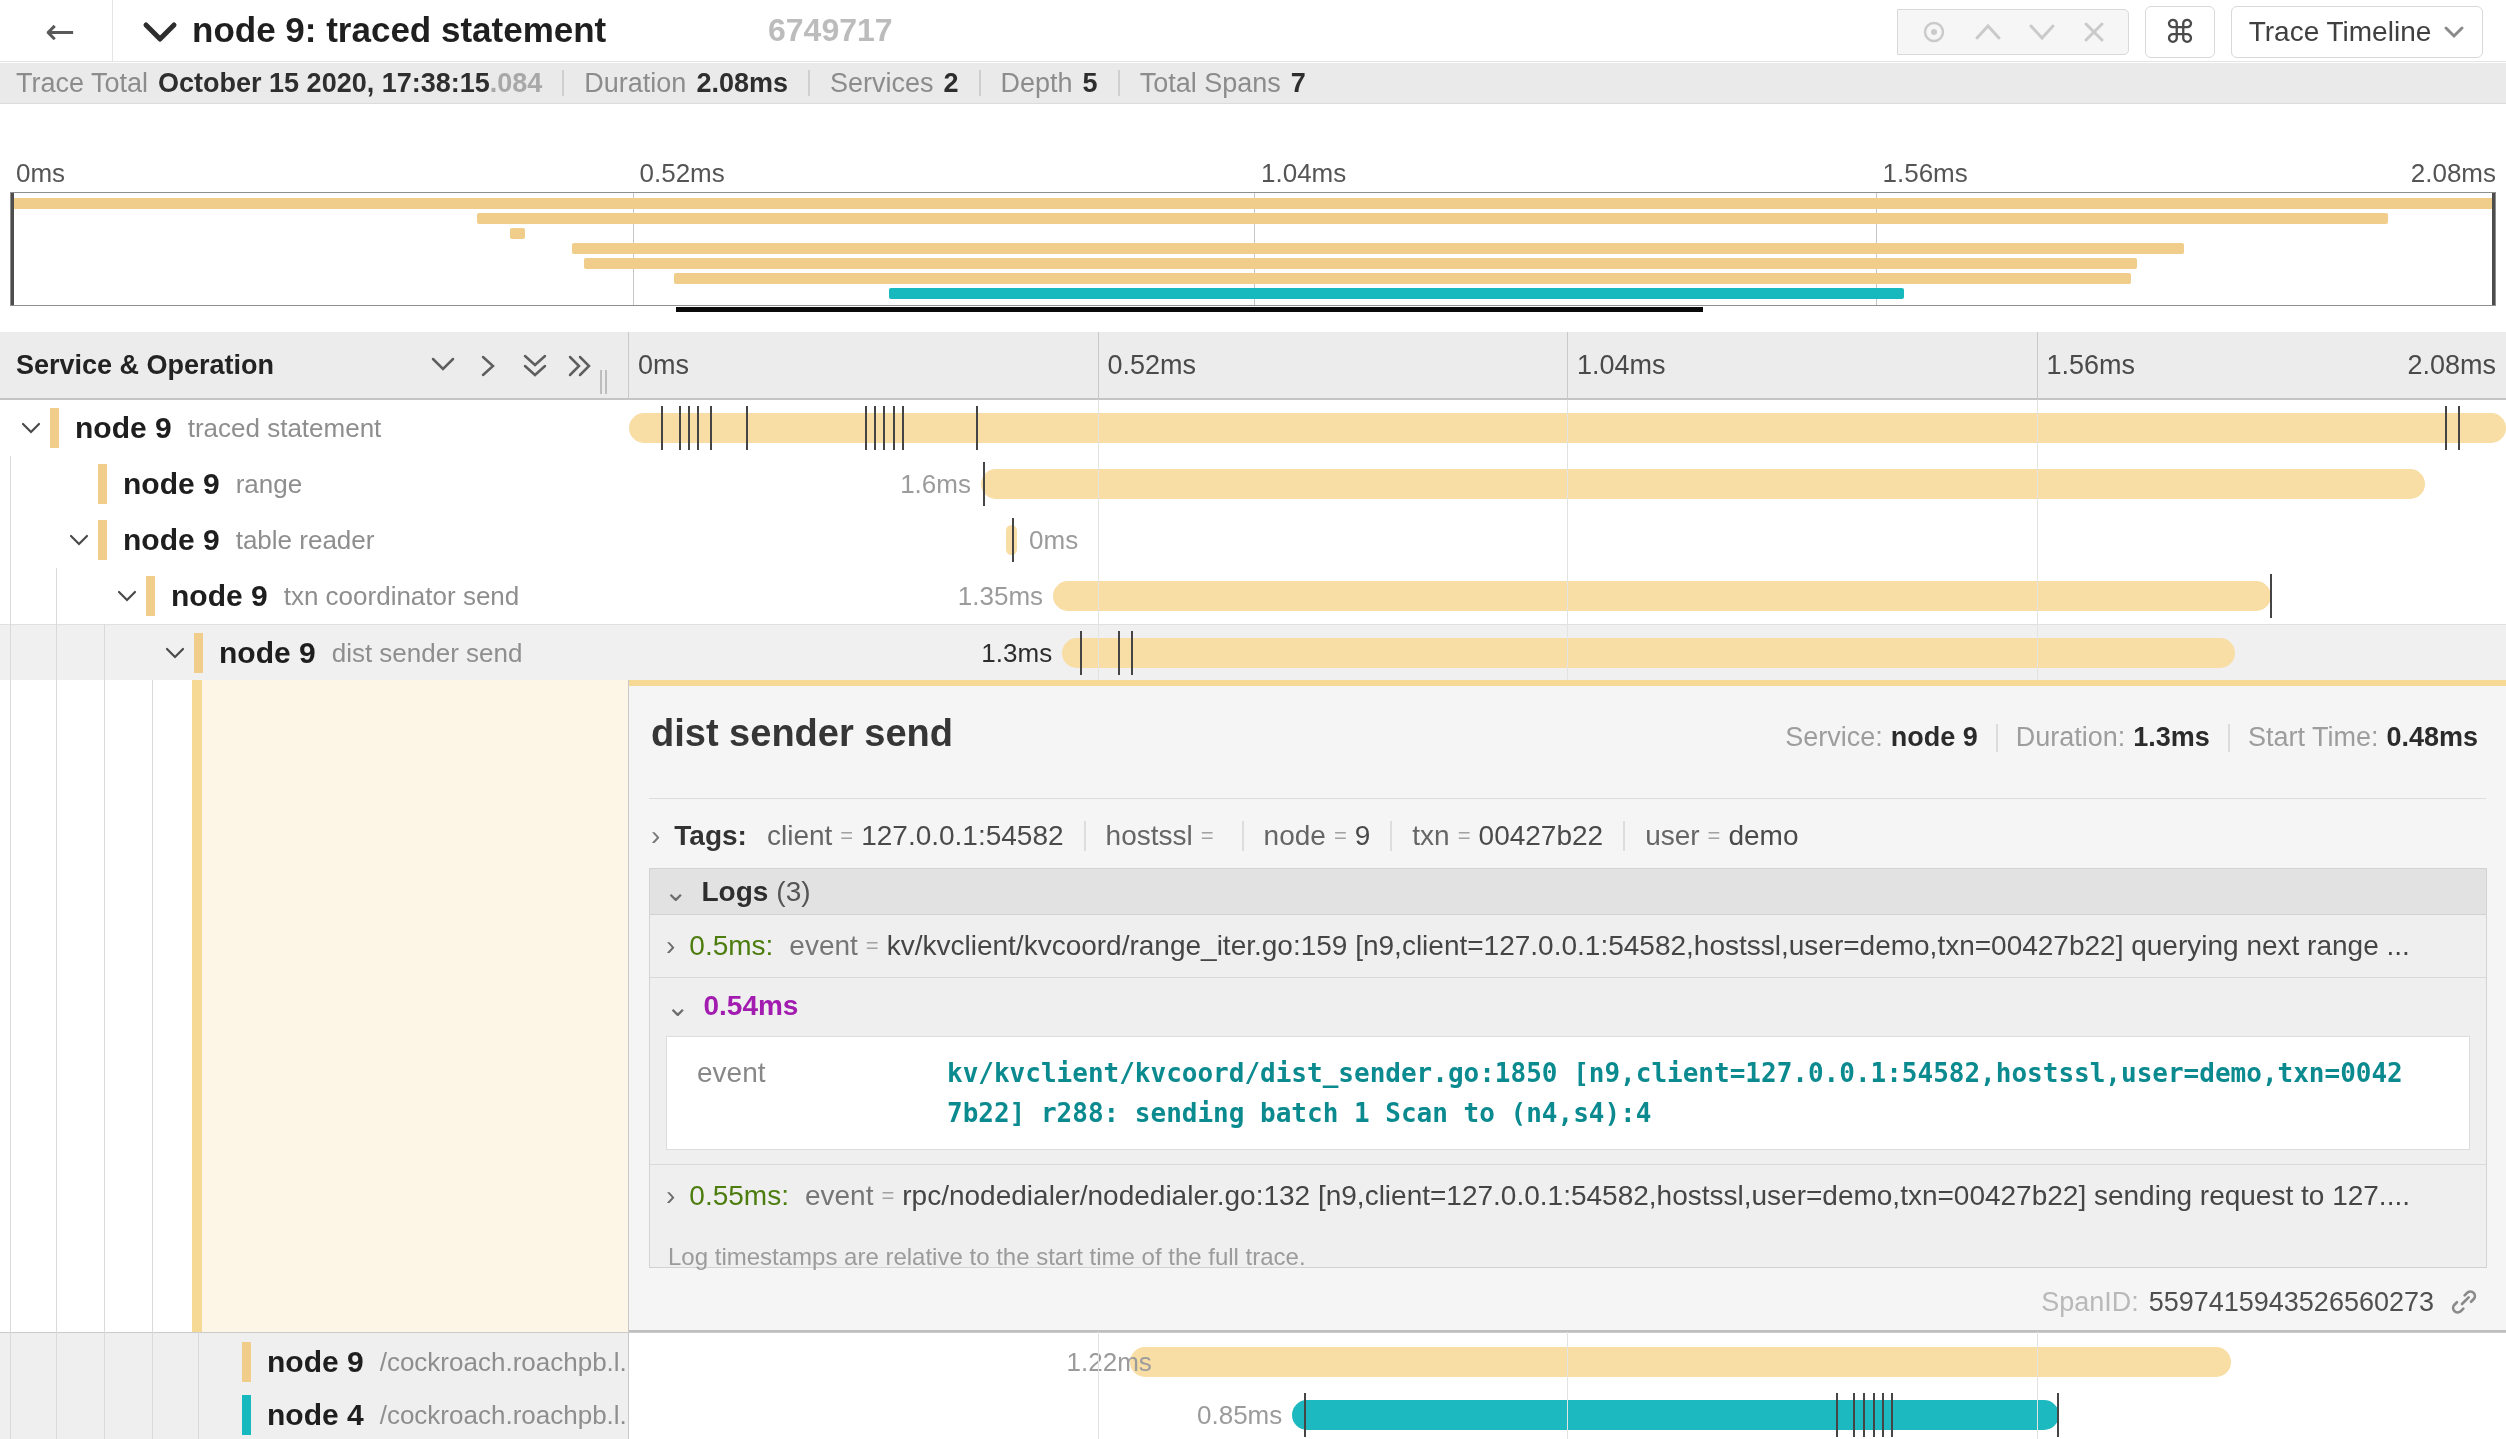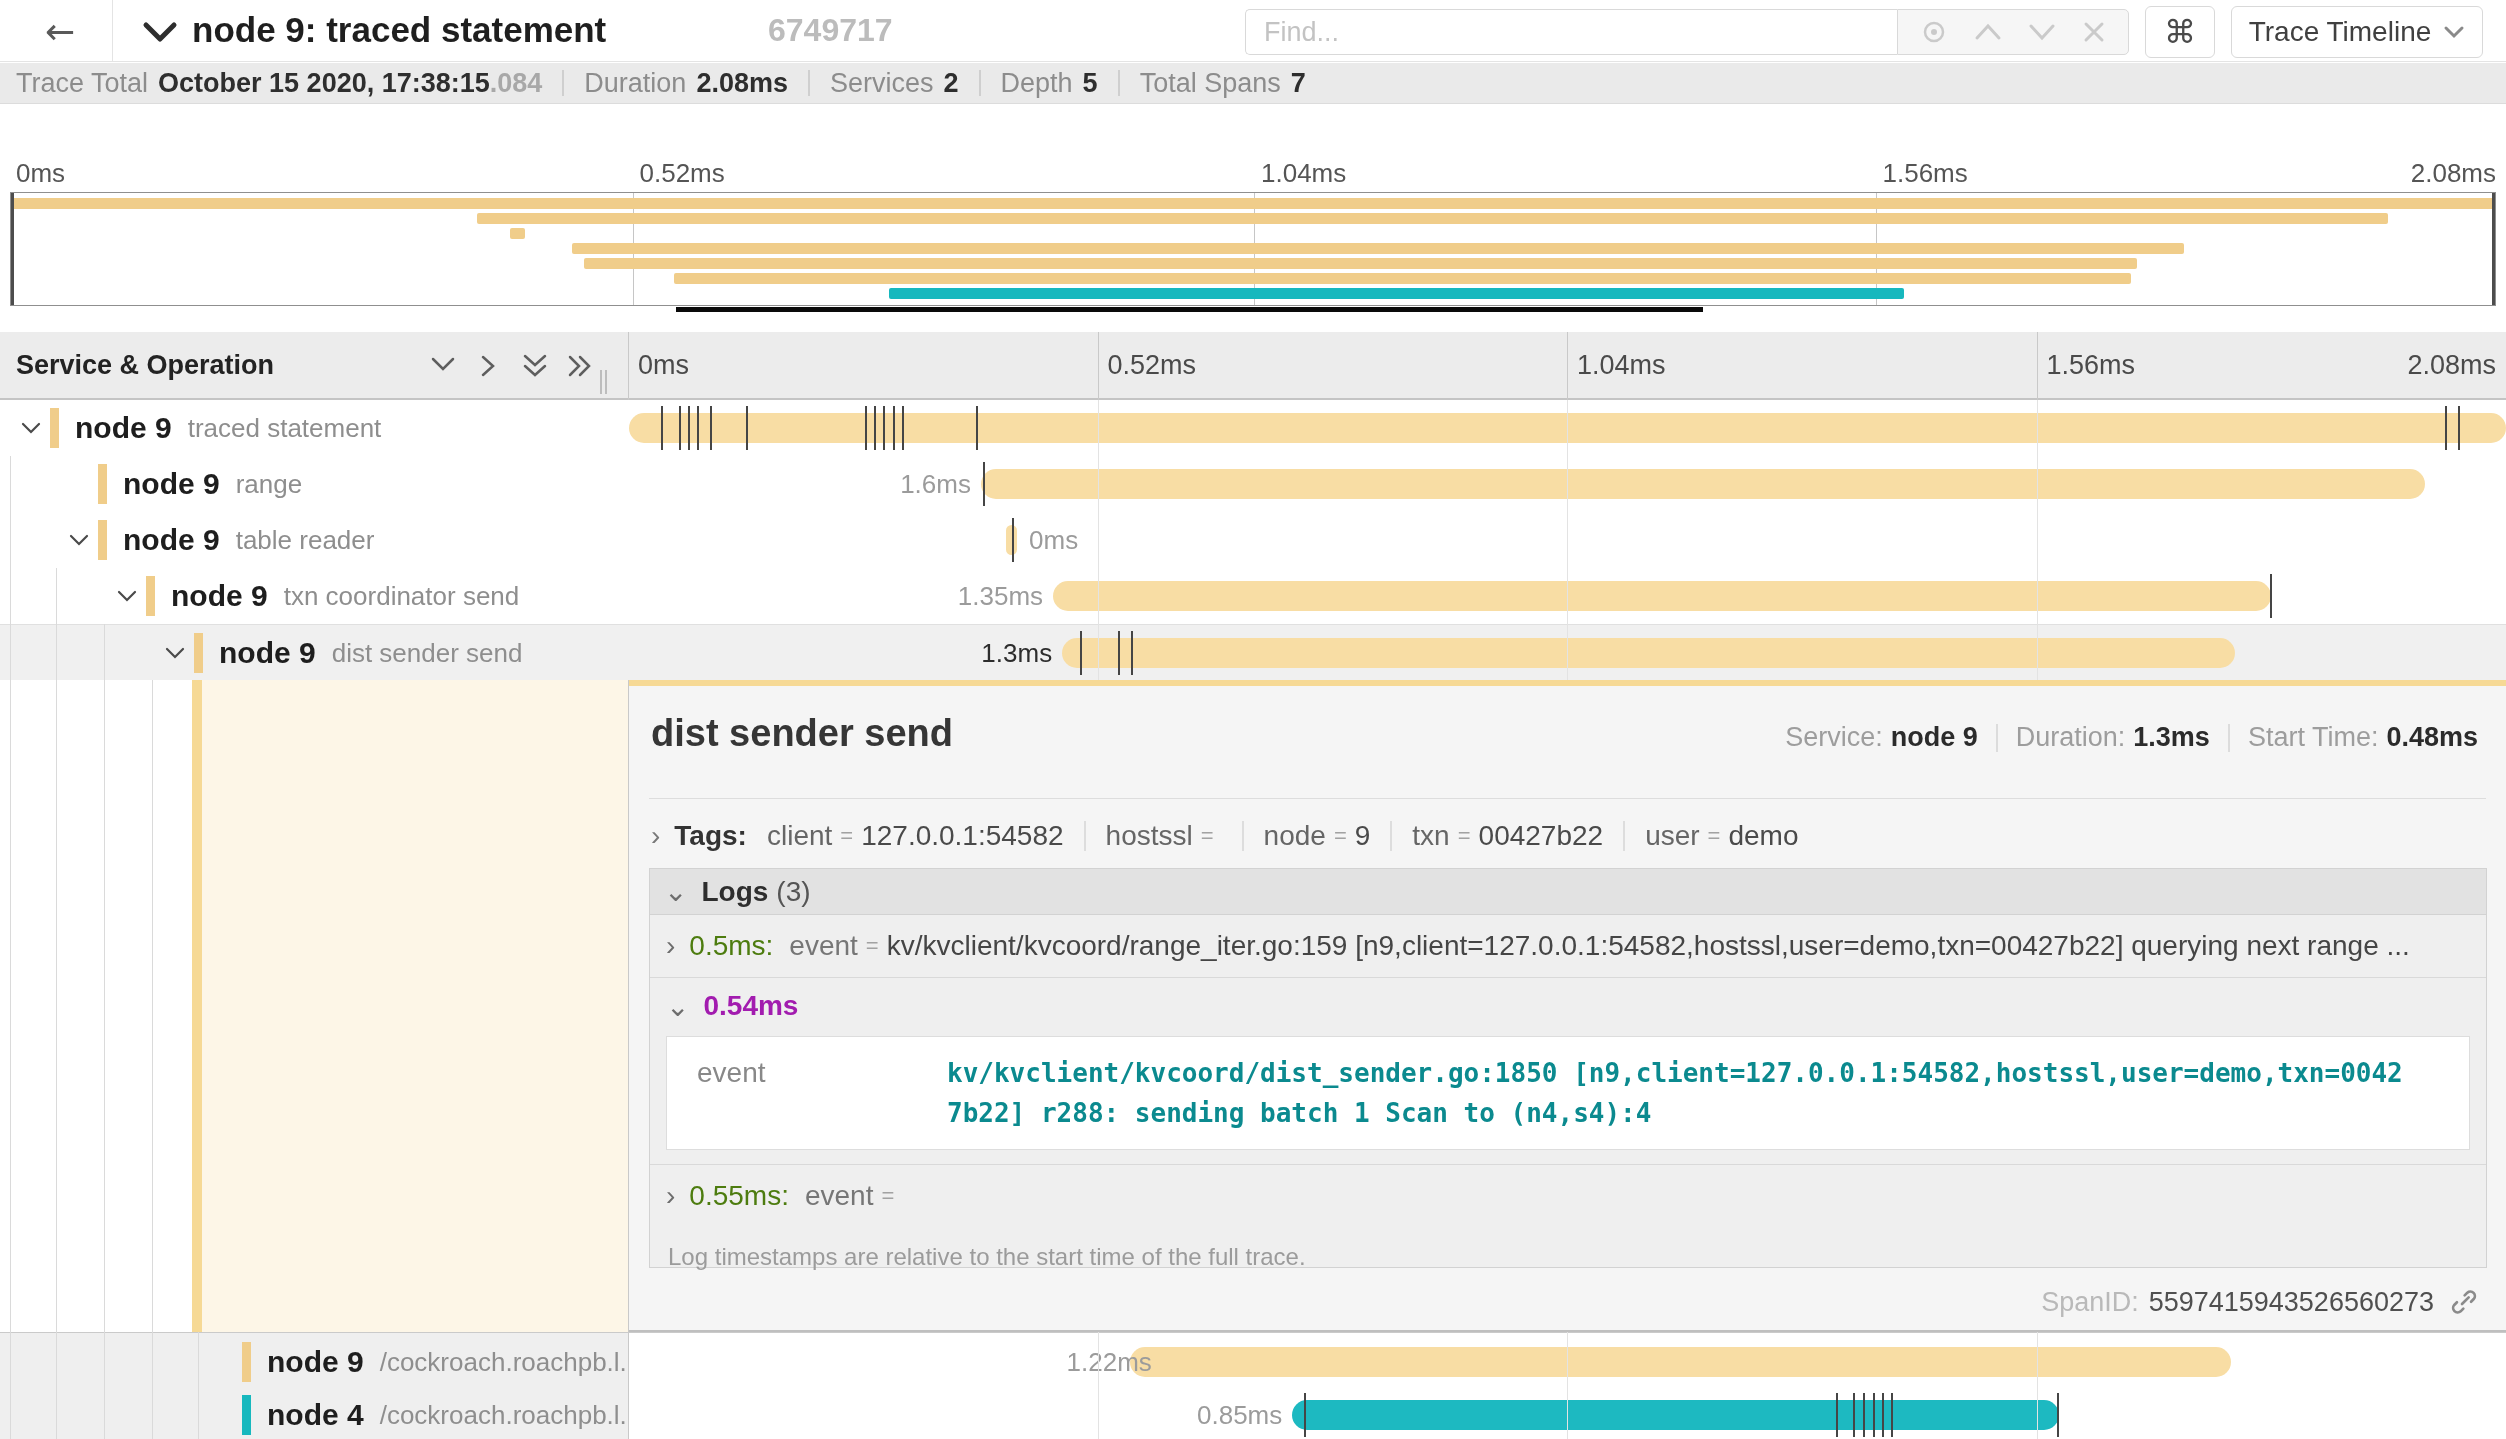--- a/index.html
+++ b/index.html
@@ -135,21 +135,20 @@
 <div id="header">
   <button id="back-btn">←</button>
   <div id="hdr-vdiv"></div>
   <span id="title-chev">
     <svg width="36" height="22" viewBox="0 0 36 22">
         <polyline points="4,4 18,18 32,4" fill="none" stroke="#2e2e2e" stroke-width="5" stroke-linecap="round" stroke-linejoin="round"></polyline>
       </svg>
   </span>
   <span id="page-title">node 9: traced statement</span>
   <span id="trace-id">6749717</span>
-  <input id="find-input" placeholder="Find..." style="">
   <div id="find-group">
     <span class="ficon">
       <svg width="28" height="28" viewBox="0 0 28 28">
           <circle cx="14" cy="14" r="9" fill="none" stroke="#cacaca" stroke-width="2.5"></circle>
           <circle cx="14" cy="14" r="3" fill="#cacaca"></circle>
         </svg>
     </span>
     <span class="ficon">
       <svg width="30" height="20" viewBox="0 0 30 20">
           <polyline points="4,16 15,4 26,16" fill="none" stroke="#cacaca" stroke-width="3" stroke-linecap="round"></polyline>
@@ -425,20 +424,21 @@
     <div id="event-box">
       <span class="e-label">event</span>
       <span class="e-value">kv/kvclient/kvcoord/dist_sender.go:1850 [n9,client=127.0.0.1:54582,hostssl,user=demo,txn=00427b22] r288: sending batch 1 Scan to (n4,s4):4</span>
     </div>
     <div class="log-div"></div>
     <div class="log-line">
       <span class="g-chev">›</span>
       <span class="g-time">0.55ms:</span>
       <span class="g-field">event</span>
       <span class="g-eq">=</span>
+      <span class="g-text">rpc/nodedialer/nodedialer.go:132 [n9,client=127.0.0.1:54582,hostssl,user=demo,txn=00427b22] sending request to 127....</span>
     </div>
     <div id="logs-footer">Log timestamps are relative to the start time of the full trace.</div>
   </div>
 
   <div id="spanid-row">
     <span class="sid-label">SpanID:</span>
     <span class="sid-value">5597415943526560273</span>
     <span>
       <svg width="32" height="32" viewBox="0 0 24 24">
           <path d="M10.5 13.5 L15.5 8.5 M12.5 7 l2-2 a3.4 3.4 0 0 1 4.8 4.8 l-2 2 M11.5 17 l-2 2 a3.4 3.4 0 0 1 -4.8 -4.8 l2 -2" fill="none" stroke="#8a8a8a" stroke-width="2" stroke-linecap="round"></path>

